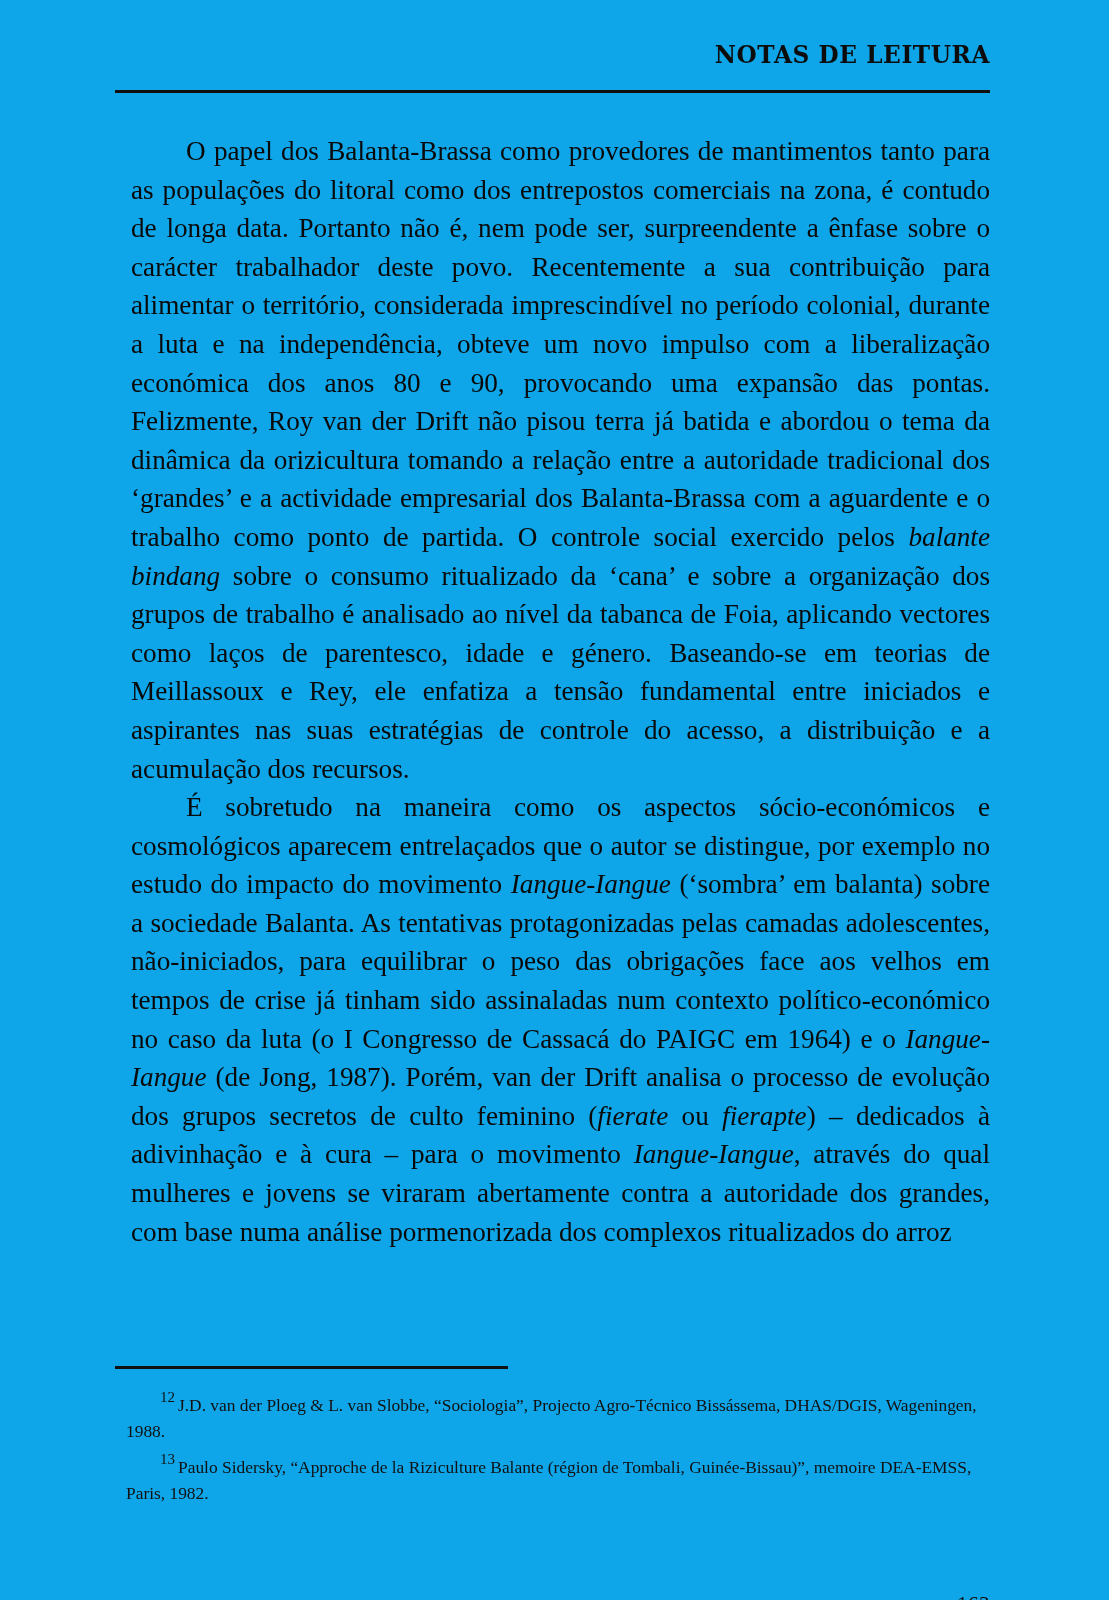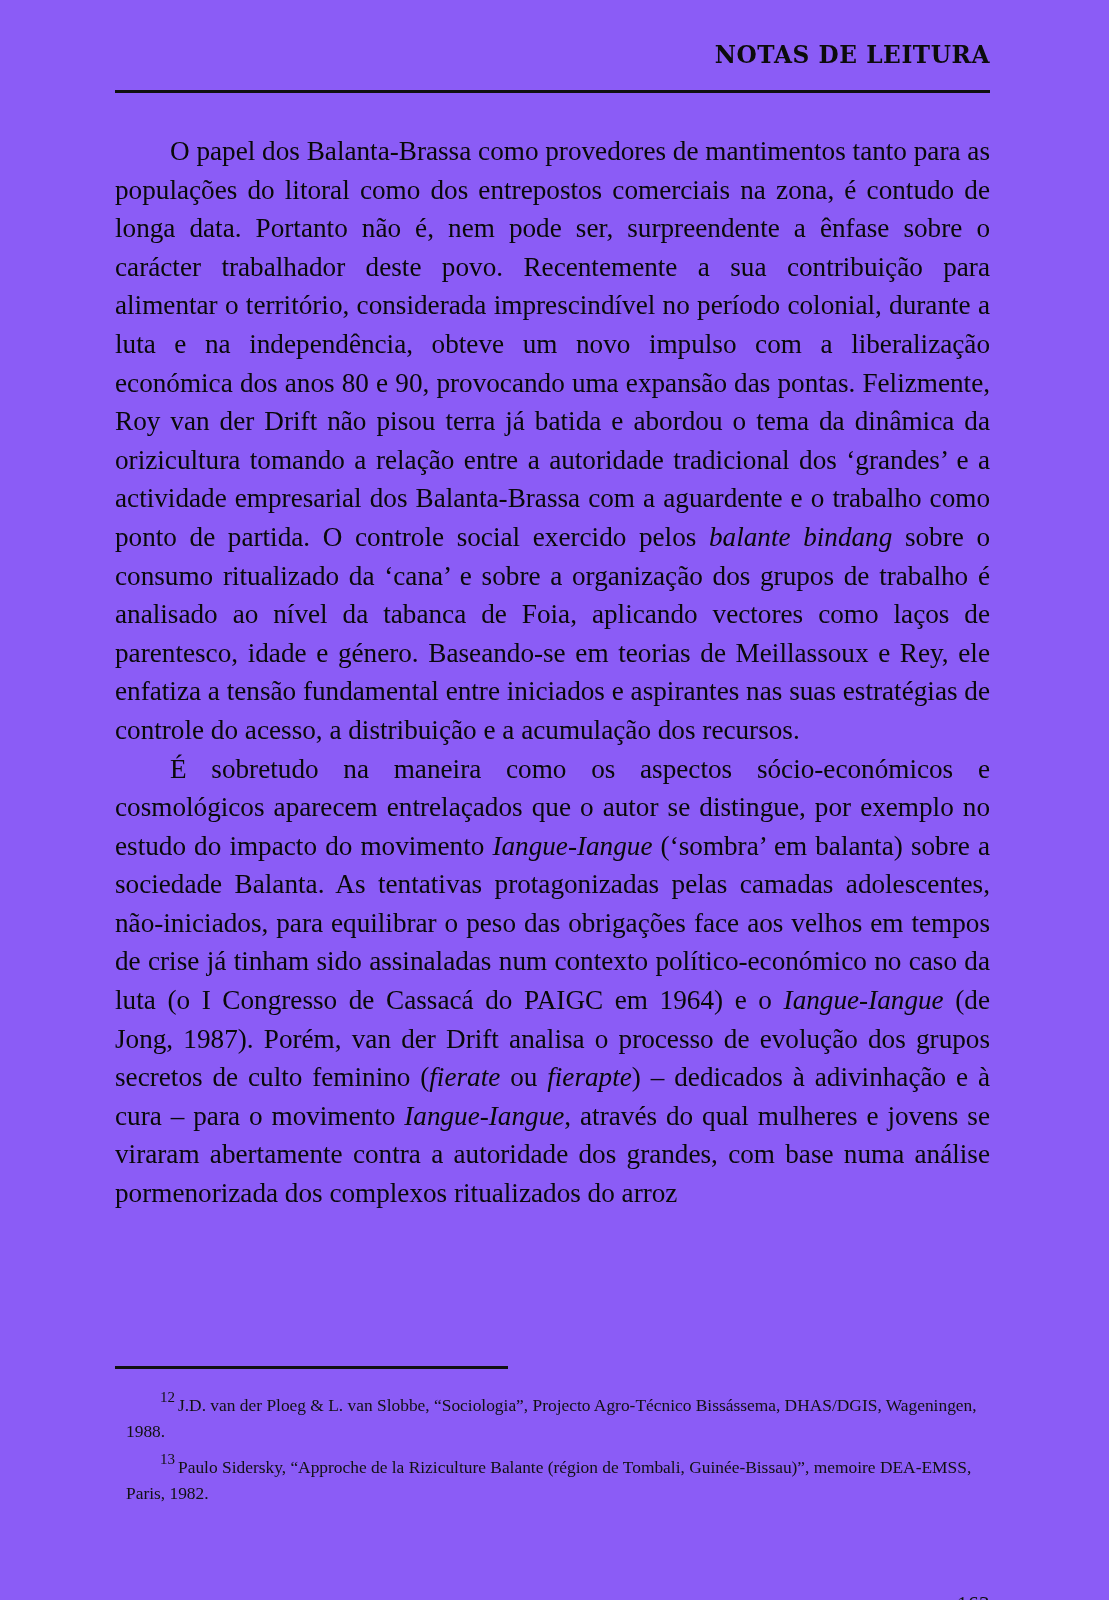--- a/index.html
+++ b/index.html
@@ -4,21 +4,21 @@
 <style>
   html, body {
     margin: 0;
     padding: 0;
     background: #ffffff;
   }
   .page {
     position: relative;
     width: 1109px;
     height: 1600px;
-    background: #8b5cf6;
+    background: #0ea5e9;
     overflow: hidden;
     font-family: "Liberation Serif", "DejaVu Serif", serif;
     color: #0a0a0a;
   }
 
   
   .runhead {
     position: absolute;
     left: 115px;
     right: 119px;
@@ -51,20 +51,21 @@
     line-height: 38.6px;
     text-align: justify;
     text-justify: inter-word;
     color: #090909;
   }
   .body-block p {
     margin: 0;
   }
   .body-block p.indent {
     text-indent: 55px;
+    margin-left: 16px;
   }
   .body-block i {
     font-style: italic;
   }
   sup {
     font-size: 0.6em;
     line-height: 0;
     vertical-align: 0.62em;
   }
 

